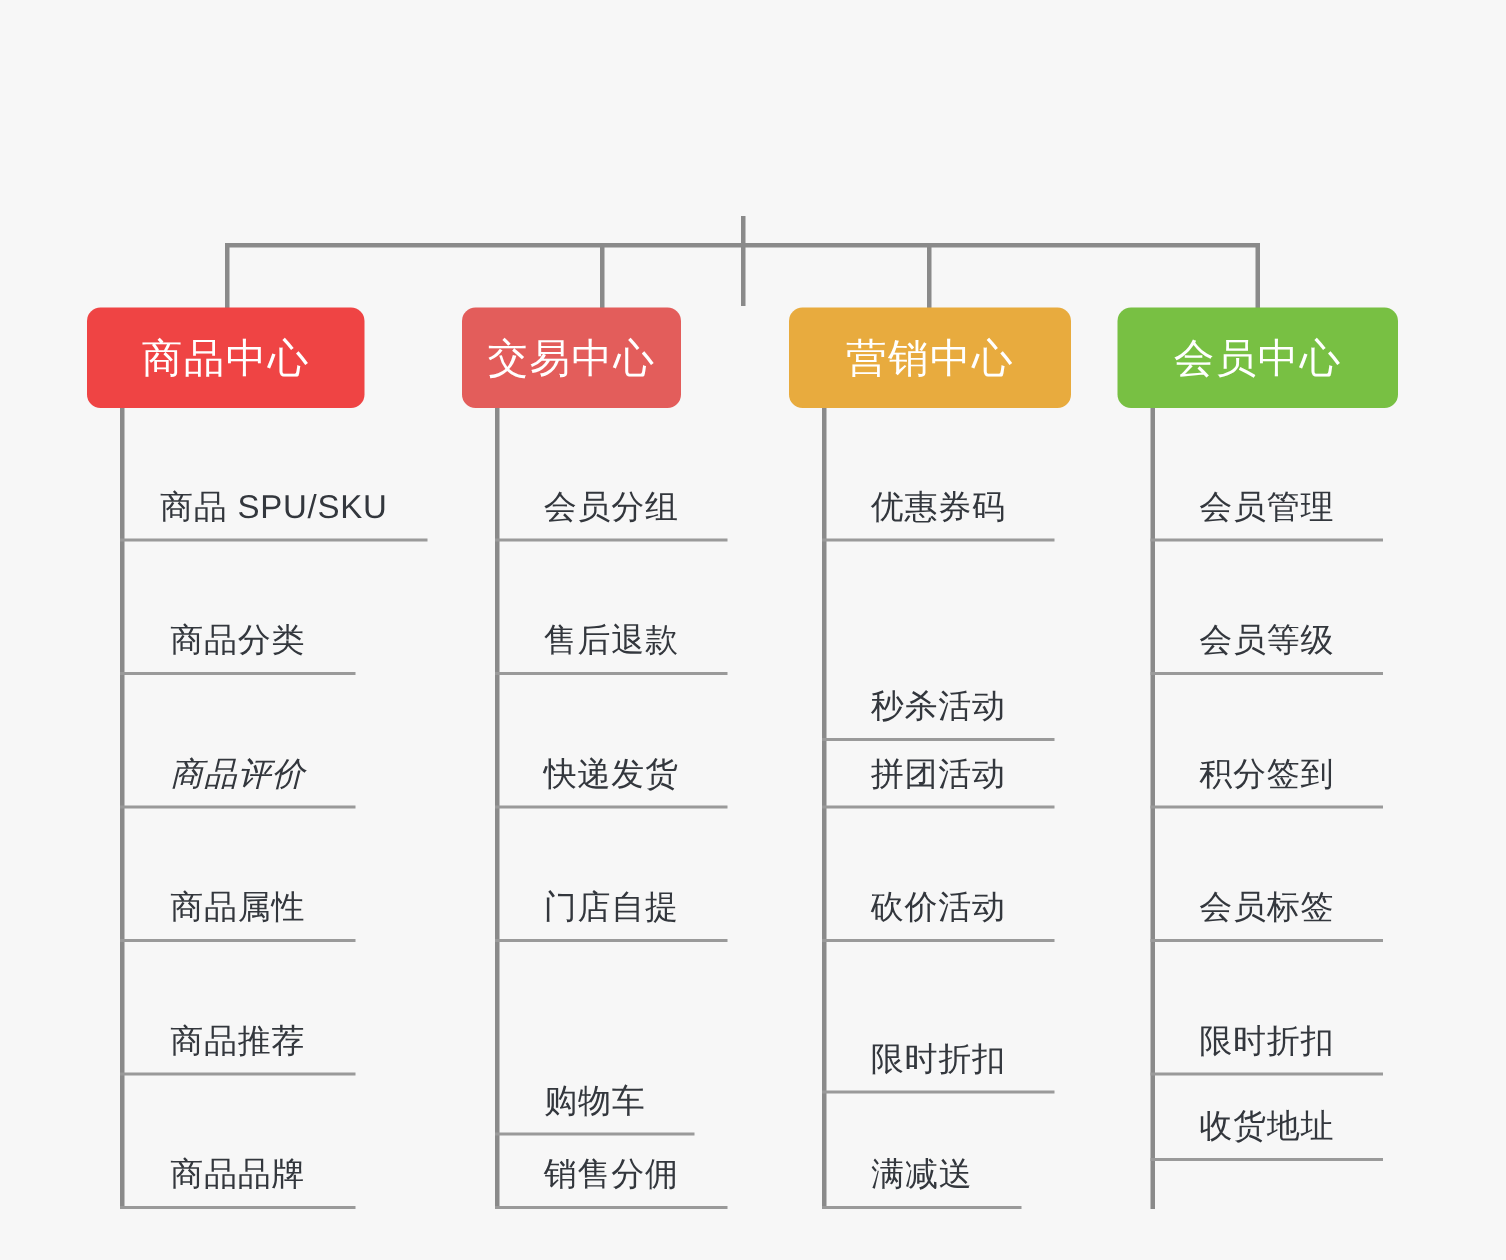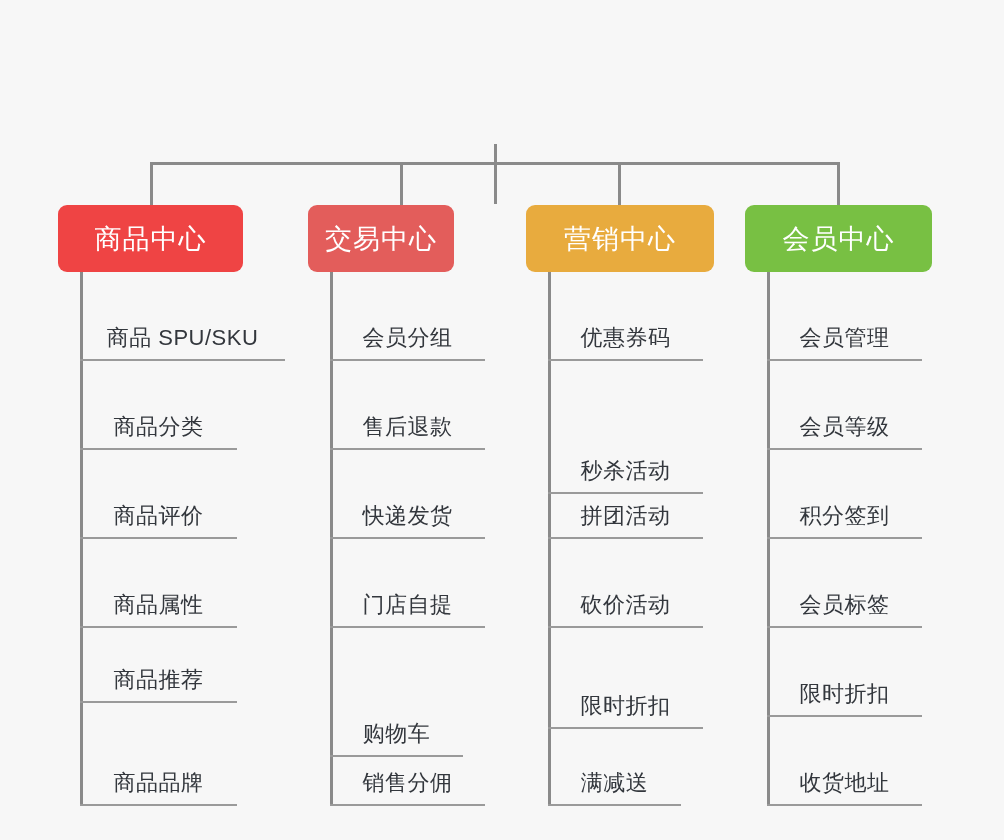--- a/index.html
+++ b/index.html
@@ -189,27 +189,27 @@
     <div class="branch-head" style="width:185px; background:#ef4444;">
       <span>商品中心</span>
     </div>
     <div class="branch-spine" style="height:534px;"></div>
     <div class="leaf" style="top:67px;  width:205px;">
       <span class="leaf-label">商品 SPU/SKU</span>
       </div>
     <div class="leaf" style="top:156px; width:157px;">
       <span class="leaf-label">商品分类</span>
       </div>
-    <div class="leaf" style="top:245px; width:157px;">
+    <div class="leaf" style="top:245px; width:157px;font-style:italic;">
       <span class="leaf-label">商品评价</span>
       </div>
     <div class="leaf" style="top:334px; width:157px;">
       <span class="leaf-label">商品属性</span>
       </div>
-    <div class="leaf" style="top:409px; width:157px;">
+    <div class="leaf" style="top:423px; width:157px;">
       <span class="leaf-label">商品推荐</span>
       </div>
     <div class="leaf" style="top:512px; width:157px;">
       <span class="leaf-label">商品品牌</span>
       </div>
   </div>
 
   <div class="branch" style="left:308px; width:190px;">
     <div class="branch-head" style="width:146px; background:#E35D5B;">
       <span>交易中心</span>
@@ -273,18 +273,18 @@
       </div>
     <div class="leaf" style="top:245px; width:155px;">
       <span class="leaf-label">积分签到</span>
       </div>
     <div class="leaf" style="top:334px; width:155px;text-align:center;">
       <span class="leaf-label">会员标签</span>
       </div>
     <div class="leaf" style="top:423px; width:155px;">
       <span class="leaf-label">限时折扣</span>
       </div>
-    <div class="leaf" style="top:512px; width:155px;">
+    <div class="leaf" style="top:480px; width:155px;">
       <span class="leaf-label">收货地址</span>
       </div>
   </div>
 
 </div>
 
 </body></html>

